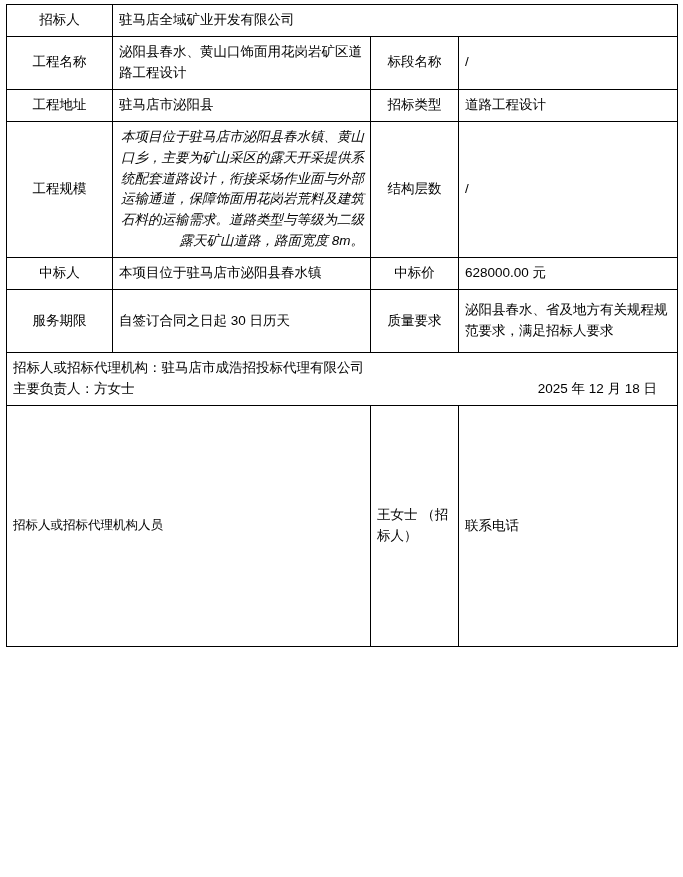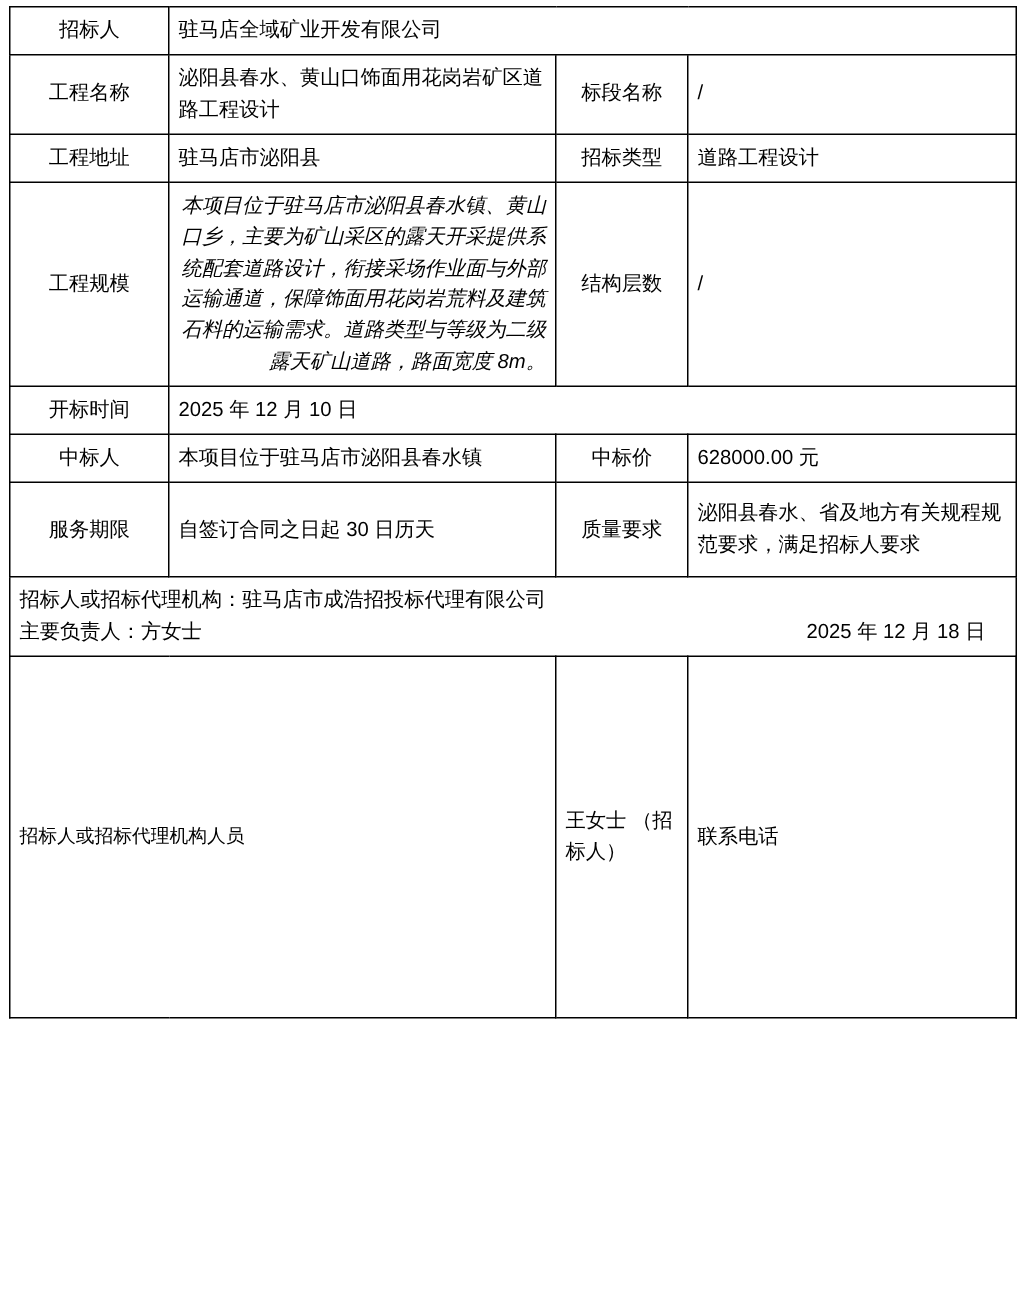--- a/index.html
+++ b/index.html
@@ -84,24 +84,20 @@
         <td class="lbl">招标类型</td>
         <td class="c">道路工程设计</td>
       </tr>
       <tr>
         <td class="lbl">工程规模</td>
         <td class="block-text">本项目位于驻马店市泌阳县春水镇、黄山口乡，主要为矿山采区的露天开采提供系统配套道路设计，衔接采场作业面与外部运输通道，保障饰面用花岗岩荒料及建筑石料的运输需求。道路类型与等级为二级露天矿山道路，路面宽度 8m。</td>
         <td class="lbl">结构层数</td>
         <td class="c">/</td>
       </tr>
       <tr>
-        <td class="lbl">开标时间</td>
-        <td class="c" colspan="3">2025 年 12 月 10 日</td>
-      </tr>
-      <tr>
         <td class="lbl">中标人</td>
         <td class="c">本项目位于驻马店市泌阳县春水镇</td>
         <td class="lbl">中标价</td>
         <td class="c">628000.00 元</td>
       </tr>
       <tr>
         <td class="lbl" style="height:52px">服务期限</td>
         <td class="c">自签订合同之日起 30 日历天</td>
         <td class="lbl">质量要求</td>
         <td class="l two-line">泌阳县春水、省及地方有关规程规范要求，满足招标人要求</td>

